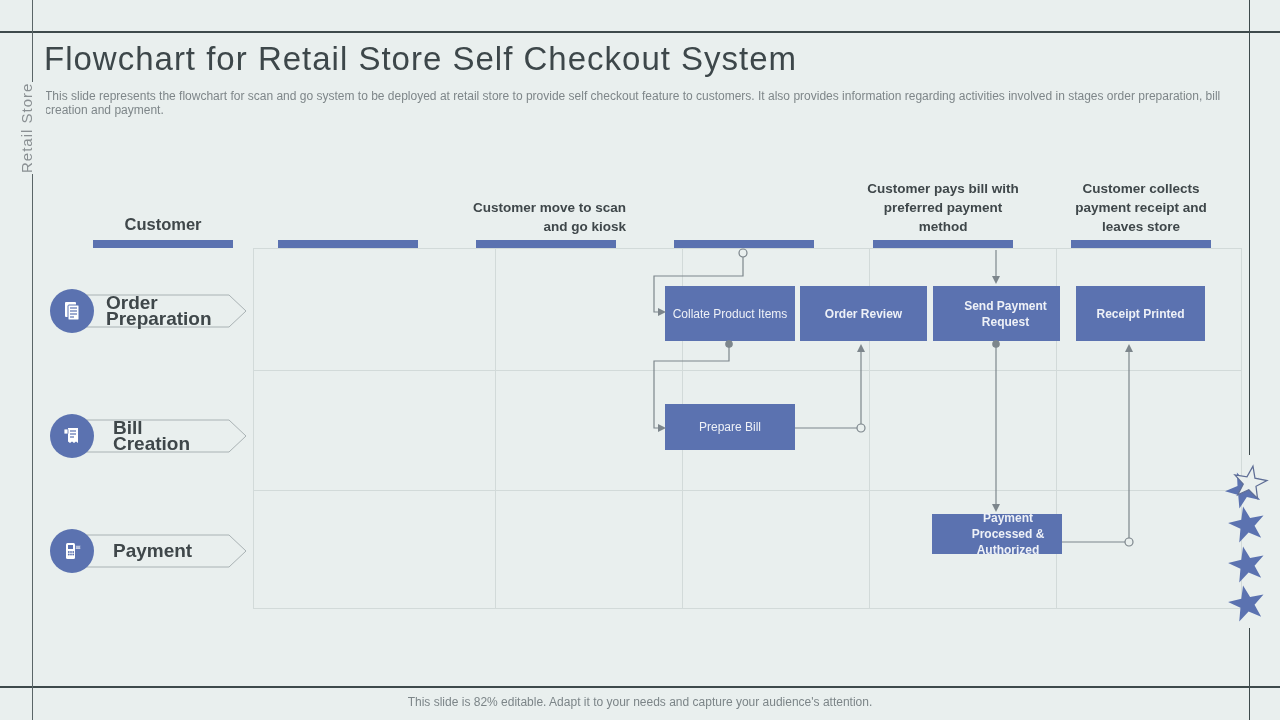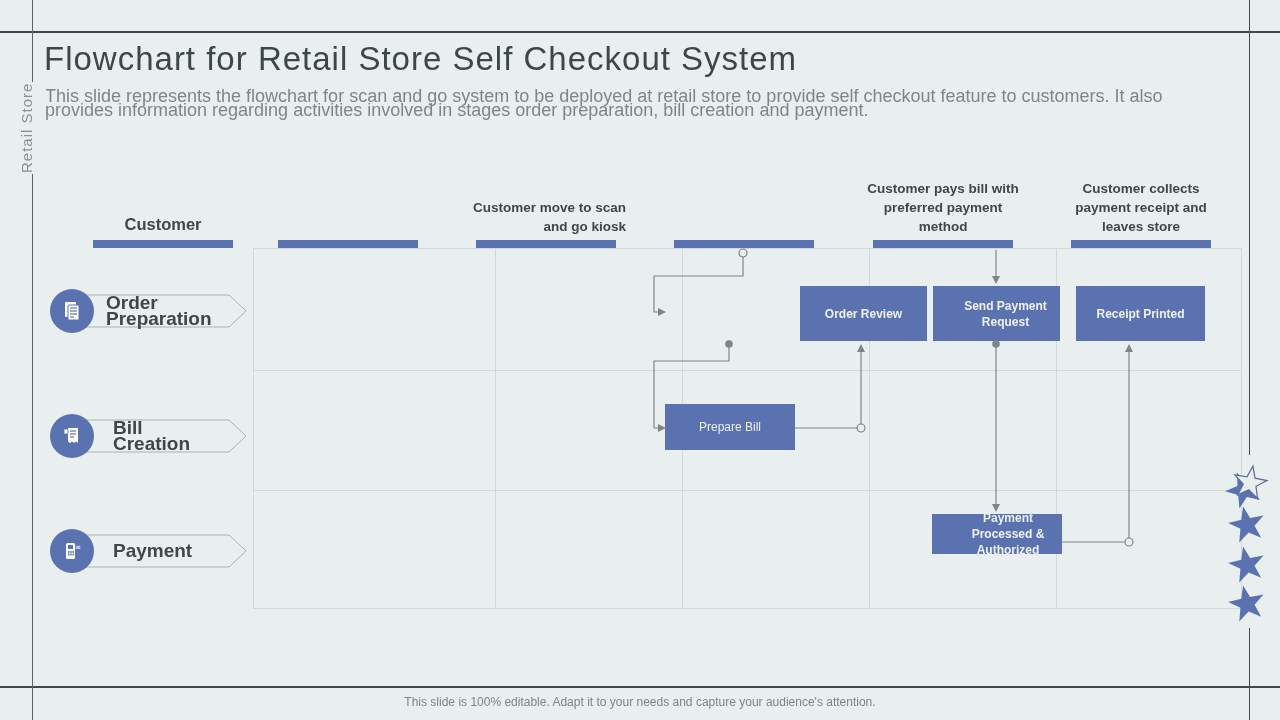--- a/index.html
+++ b/index.html
@@ -12,21 +12,21 @@
   
   .hline{position:absolute;left:0;width:1280px;height:2px;background:#3e4a4c;}
   .vline{position:absolute;width:1px;background:#5a6567;}
   
   .title{
     position:absolute;left:44px;top:40px;width:1100px;
     font-size:33px;font-weight:400;letter-spacing:1px;color:#3d474a;
   }
   .subtitle{
     position:absolute;left:45px;top:89px;width:1178px;
-    font-size:18px;line-height:14px;color:#7e8689;
+    font-size:12px;line-height:14px;color:#7e8689;
   }
   .side-label{
     position:absolute;left:18px;top:82px;height:92px;width:28px;
     writing-mode:vertical-rl;transform:rotate(180deg);
     font-size:15px;letter-spacing:1px;color:#8a9093;background:#e9efee;
     text-align:center;
   }
   
   .colhead{
     position:absolute;top:170px;height:66px;width:160px;
@@ -152,20 +152,21 @@
         <circle cx="11" cy="13" r="0.9" fill="#5b72b0"></circle>
         <circle cx="13.2" cy="13" r="0.9" fill="#5b72b0"></circle>
       <circle cx="8.8" cy="15.5" r="0.9" fill="#5b72b0"></circle>
         <circle cx="11" cy="15.5" r="0.9" fill="#5b72b0"></circle>
         <circle cx="13.2" cy="15.5" r="0.9" fill="#5b72b0"></circle>
       <rect x="15.5" y="6.5" width="5" height="3.5" rx="0.6" fill="#ffffff" stroke="#5b72b0" stroke-width="0.7"></rect>
       <line x1="15.5" y1="8" x2="20.5" y2="8" stroke="#5b72b0" stroke-width="0.9"></line>
     </svg>
   </div>
 
+  <div class="node" style="left:665px;top:286px;width:130px;height:55px;">Collate Product Items</div>
   <div class="node bold" style="left:800px;top:286px;width:127px;height:55px;">Order Review</div>
   <div class="node bold" style="left:933px;top:286px;width:127px;height:55px;padding-left:24px;">Send Payment Request</div>
   <div class="node bold" style="left:1076px;top:286px;width:129px;height:55px;">Receipt Printed</div>
   <div class="node" style="left:665px;top:404px;width:130px;height:46px;">Prepare Bill</div>
   <div class="node bold" style="left:932px;top:514px;width:130px;height:40px;padding-left:28px;">Payment Processed &amp; Authorized</div>
 
   <svg class="overlay" width="1280" height="720">
     <g stroke="#7d868c" stroke-width="1.2" fill="none">
       <path d="M743,257 V276 H654 V312 H658"></path>
       <path d="M729,347 V361 H654 V428 H658"></path>
@@ -197,15 +198,15 @@
     </defs>
     <g>
       <use href="#star-shape" fill="#5b72b0" transform="translate(1244,490) rotate(-22)"></use>
       <use href="#star-shape" fill="#e9efee" stroke="#5f6e96" stroke-width="1.4" transform="translate(1250,483) rotate(10) scale(0.9)"></use>
     </g>
     <use href="#star-shape" fill="#5b72b0" transform="translate(1247,525) rotate(-12)"></use>
     <use href="#star-shape" fill="#5b72b0" transform="translate(1247,565) rotate(-12)"></use>
     <use href="#star-shape" fill="#5b72b0" transform="translate(1247,604) rotate(-12)"></use>
   </svg>
 
-  <div class="footer">This slide is 100% editable. Adapt it to your needs and capture your audience's attention.</div>
+  <div class="footer">This slide is 82% editable. Adapt it to your needs and capture your audience's attention.</div>
 
 </div>
 
 </body></html>

